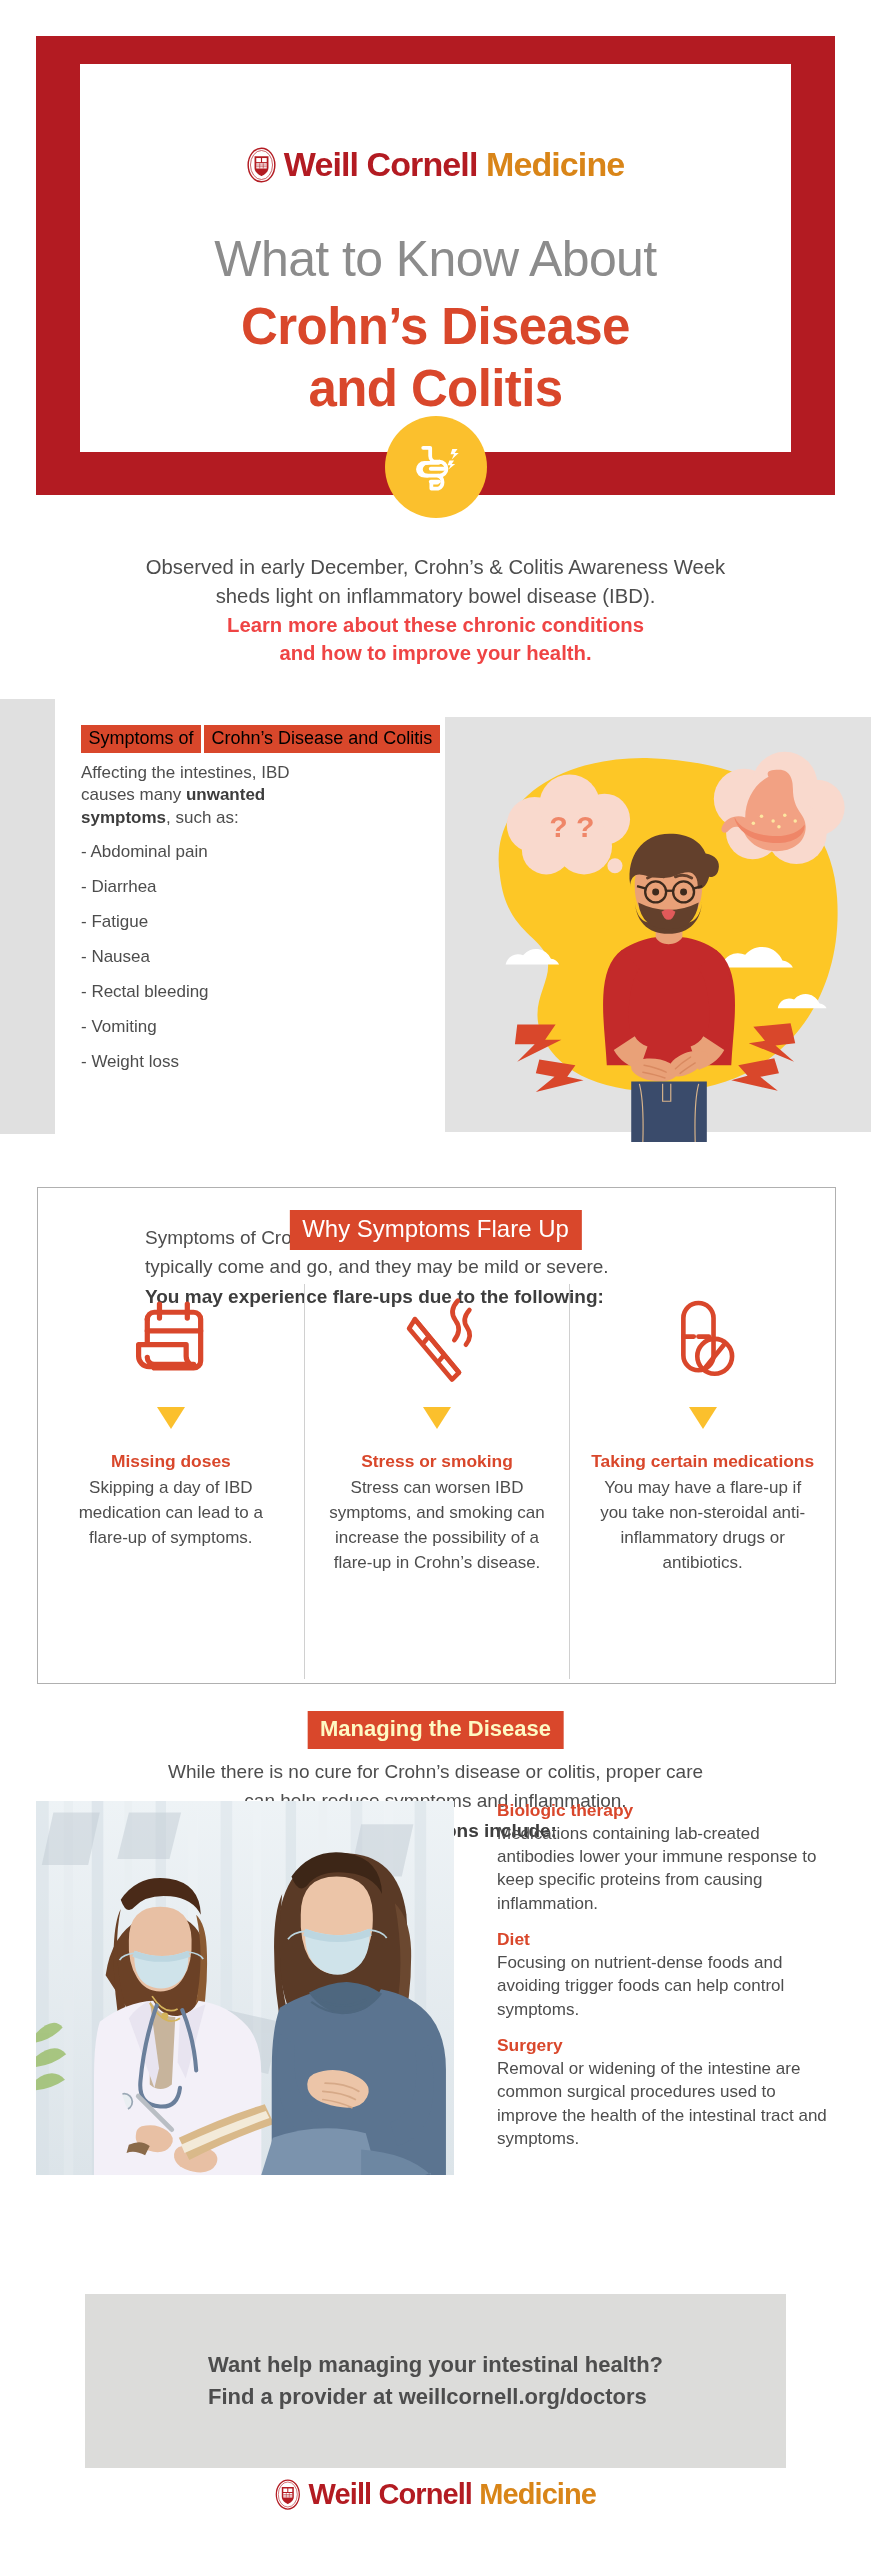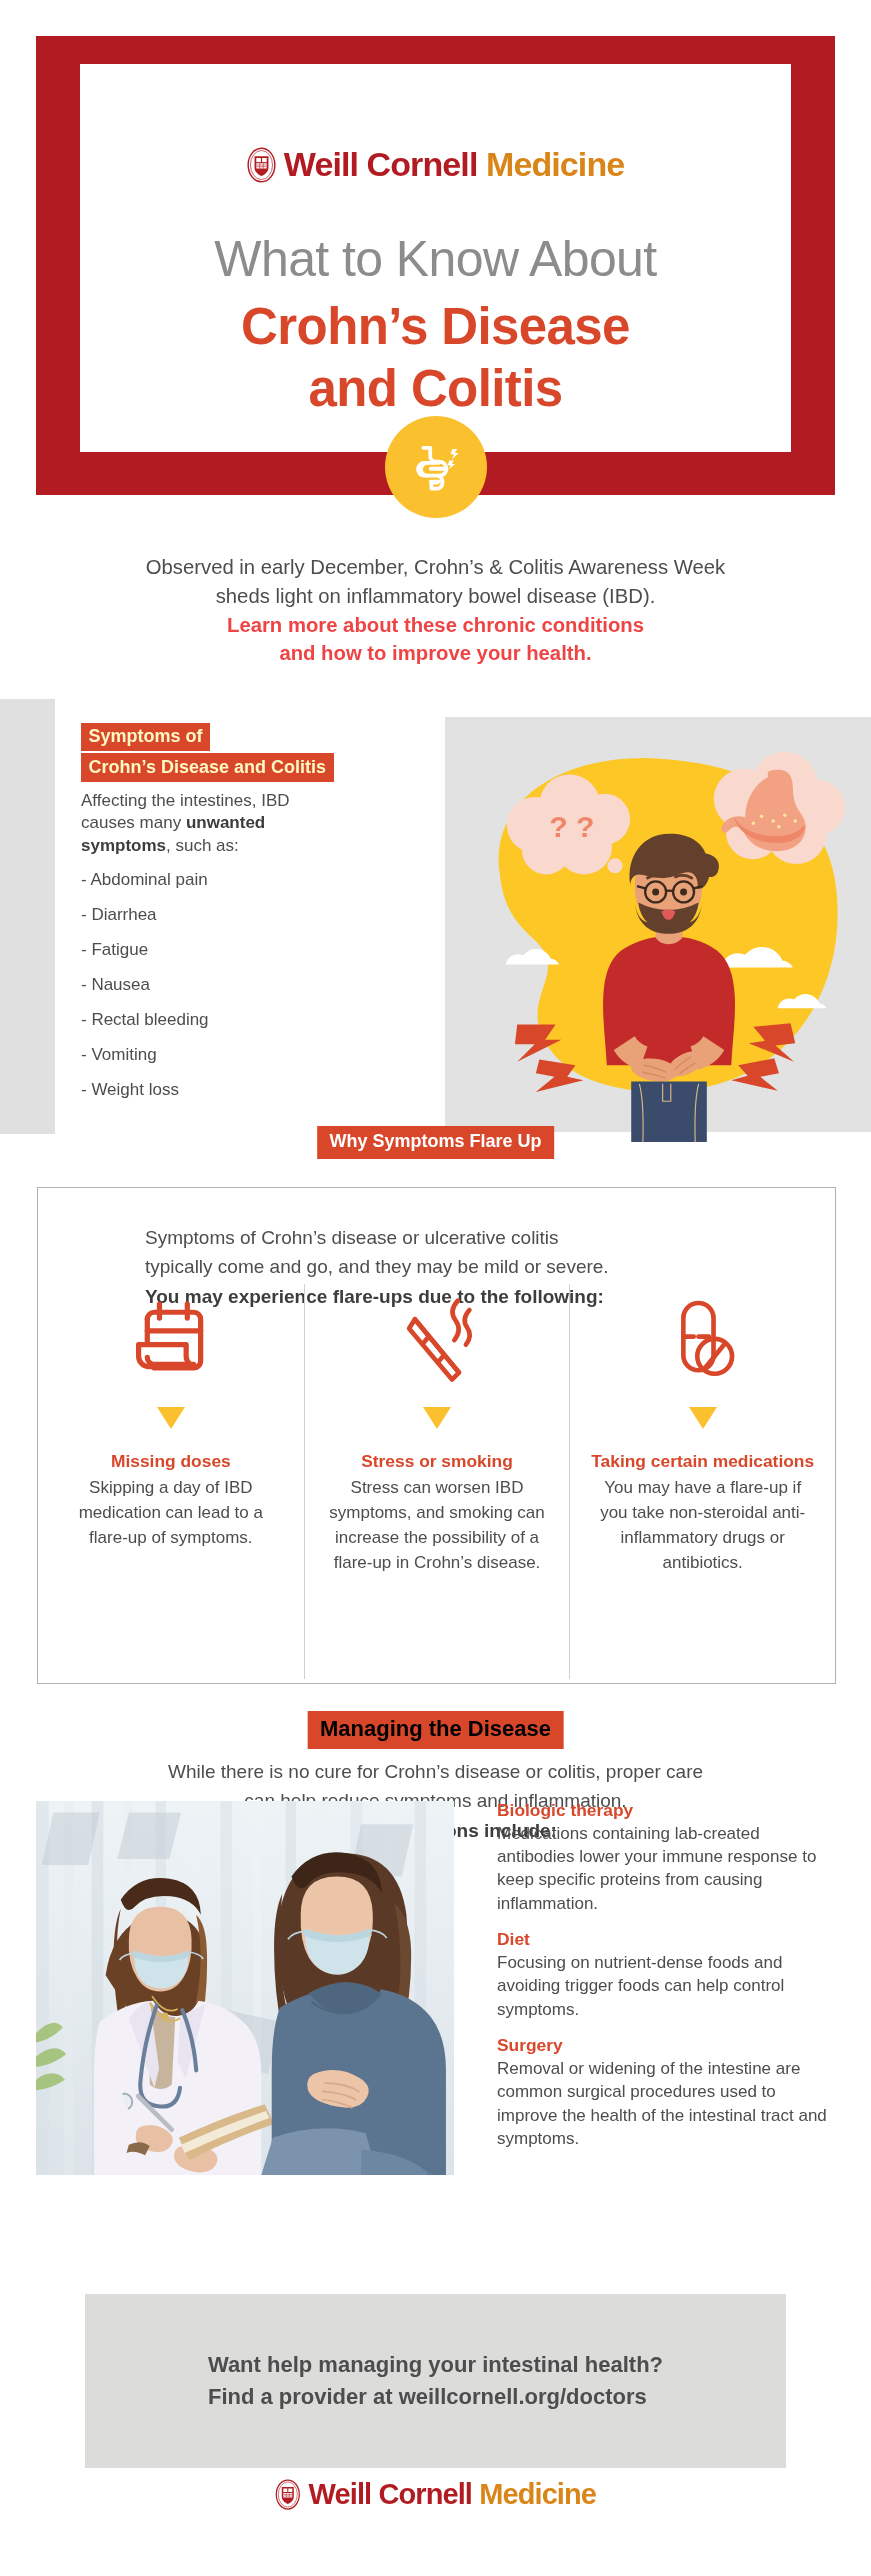--- a/index.html
+++ b/index.html
@@ -81,22 +81,22 @@
     position: absolute; left: 0; top: 699px;
     width: 55px; height: 435px; background: #e0e0e0;
   }
   .grey-right {
     position: absolute; left: 445px; top: 717px;
     width: 426px; height: 415px; background: #e2e2e2;
   }
   .sym-wrap { position: absolute; left: 81px; top: 723px; width: 360px; }
   .tag {
     display: inline-block;
-    background: #d9472b; color: #fef9c3;
-    font-weight: bold; font-size: 18px;
+    background: #d9472b; color: #000000;
+    font-weight: normal; font-size: 18px;
     padding: 4.1px 7.6px 5.2px 7.6px;
     line-height: 1.05;
     white-space: nowrap;
     text-align: right;
   }
   .tag.row2 { margin-top: 2.3px; }
   .sym-body {
     margin-top: 8.1px; font-size: 17px; line-height: 1.33; color: #4d4d4d;
     width: 261px;
   }
@@ -111,24 +111,24 @@
   .illo { position: absolute; left: 430px; top: 700px; width: 442px; height: 442px; }
 
   
   .flare-box {
     position: absolute; left: 37px; top: 1187px;
     width: 799px; height: 497px;
     border: 1.2px solid #b0b0b0;
     background: #fff;
   }
   .flare-tag {
-    position: absolute; left: 50%; top: 1126px;
+    position: absolute; left: 50%; top: 1210px;
     transform: translateX(-50%);
     background: #d9472b; color: #fff;
-    font-weight: bold; font-size: 18px;
+    font-weight: normal; font-size: 24px;
     padding: 5.2px 12.8px 7px 12.8px;
     white-space: nowrap; z-index: 3;
   }
   .flare-intro {
     position: absolute; left: 145px; top: 1223px; width: 581px;
     text-align: left; font-size: 19px; line-height: 1.55; color: #4d4d4d;
   }
   .flare-intro b { font-weight: bold; color: #3d3d3d; }
 
   .flare-cols {
@@ -153,21 +153,21 @@
   .flare-head {
     margin-top: 22px; font-size: 17.4px; font-weight: bold; color: #d9472b;
     line-height: 1.25;
   }
   .flare-text { margin-top: 3.5px; font-size: 17px; line-height: 1.47; color: #4d4d4d; }
 
   
   .manage-tag {
     position: absolute; left: 50%; top: 1711px;
     transform: translateX(-50%);
-    background: #d9472b; color: #000000;
+    background: #d9472b; color: #fef9c3;
     font-weight: bold; font-size: 22px;
     padding: 5.2px 12.8px 7px 12.8px;
     white-space: nowrap;
   }
   .manage-intro {
     position: absolute; left: 145px; top: 1757px; width: 581px;
     text-align: center; font-size: 19px; line-height: 1.55; color: #4d4d4d;
   }
   .manage-intro b { font-weight: bold; color: #3d3d3d; }
 

